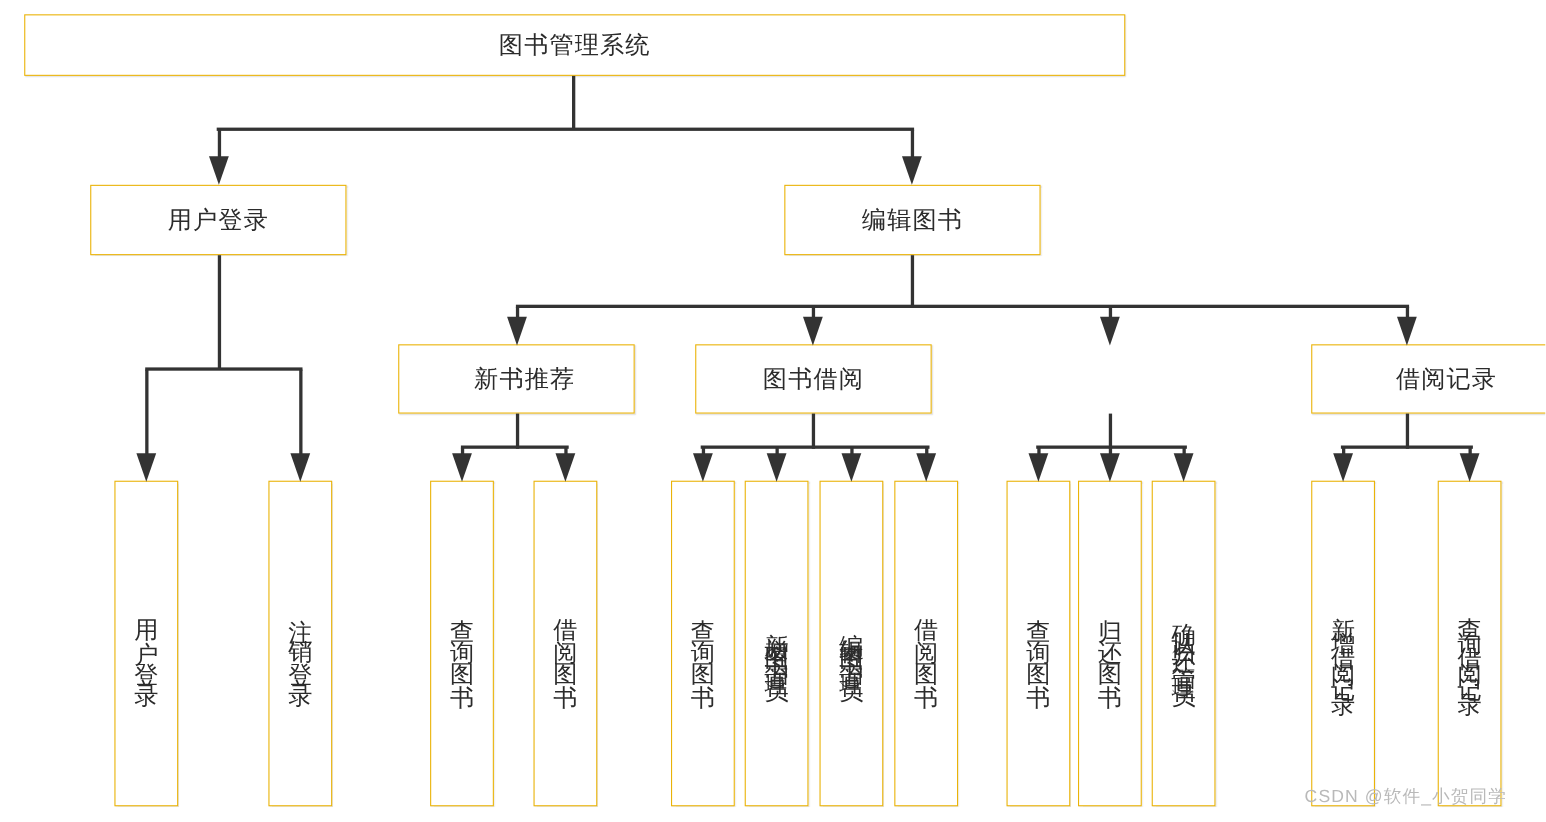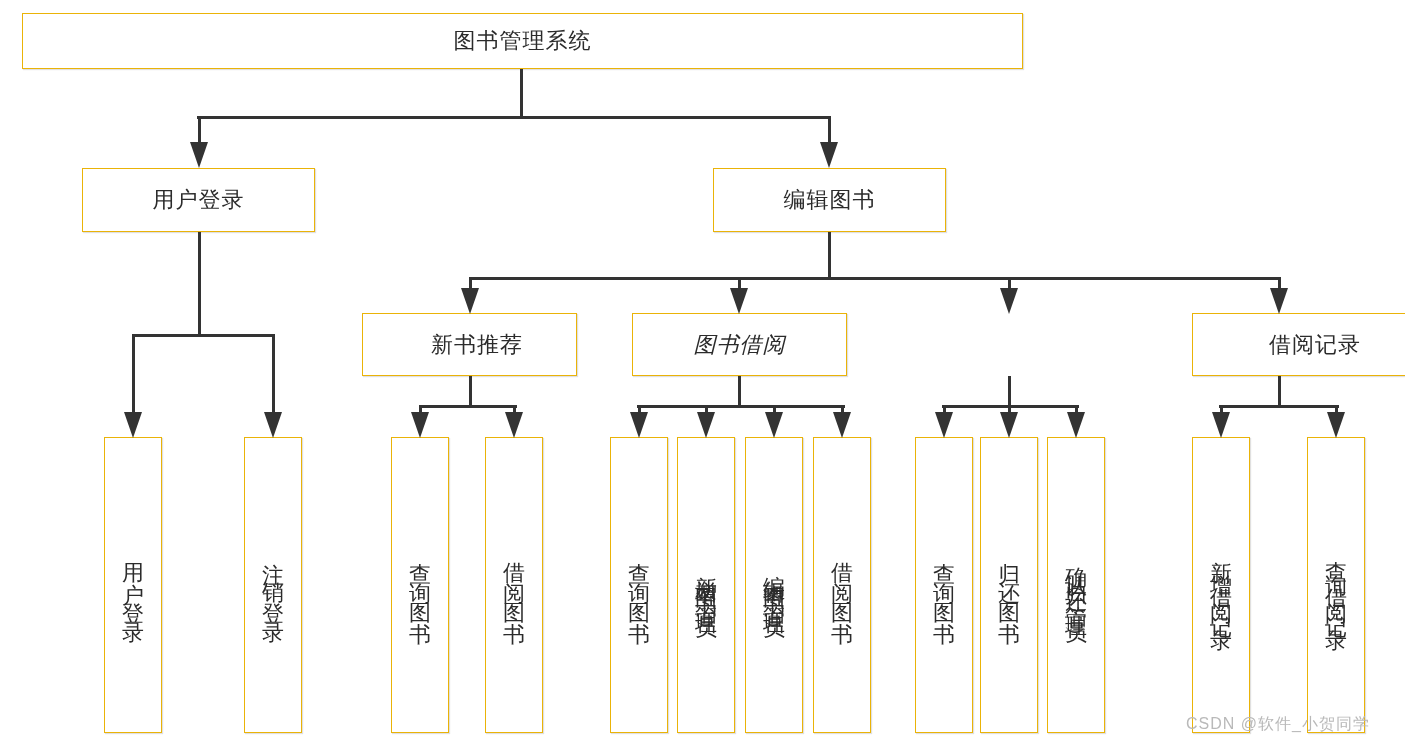--- a/index.html
+++ b/index.html
@@ -39,21 +39,21 @@
 <body>
 
 <div class="canvas">
 
   <div class="node" style="left:22px;top:13px;width:1001px;height:56px;">图书管理系统</div>
 
   <div class="node" style="left:82px;top:168px;width:233px;height:64px;">用户登录</div>
   <div class="node" style="left:713px;top:168px;width:233px;height:64px;">编辑图书</div>
 
   <div class="node" style="left:362px;top:313px;width:215px;height:63px;padding-left:15px;">新书推荐</div>
-  <div class="node" style="left:632px;top:313px;width:215px;height:63px;font-style:italic;">图书借阅</div>
+  <div class="node" style="left:632px;top:313px;width:215px;height:63px;">图书借阅</div>
   <div class="node" style="left:1192px;top:313px;width:246px;height:63px;">借阅记录</div>
 
   <div class="node leaf ls4" style="left:104px;top:437px;width:58px;height:296px;">用户登录</div>
   <div class="node leaf ls4" style="left:244px;top:437px;width:58px;height:296px;">注销登录</div>
 
   <div class="node leaf ls4" style="left:391px;top:437px;width:58px;height:296px;">查询图书</div>
   <div class="node leaf ls4" style="left:485px;top:437px;width:58px;height:296px;">借阅图书</div>
 
   <div class="node leaf ls4" style="left:610px;top:437px;width:58px;height:296px;">查询图书</div>
   <div class="node leaf ls9" style="left:677px;top:437px;width:58px;height:296px;">新增图书（管理员）</div>

